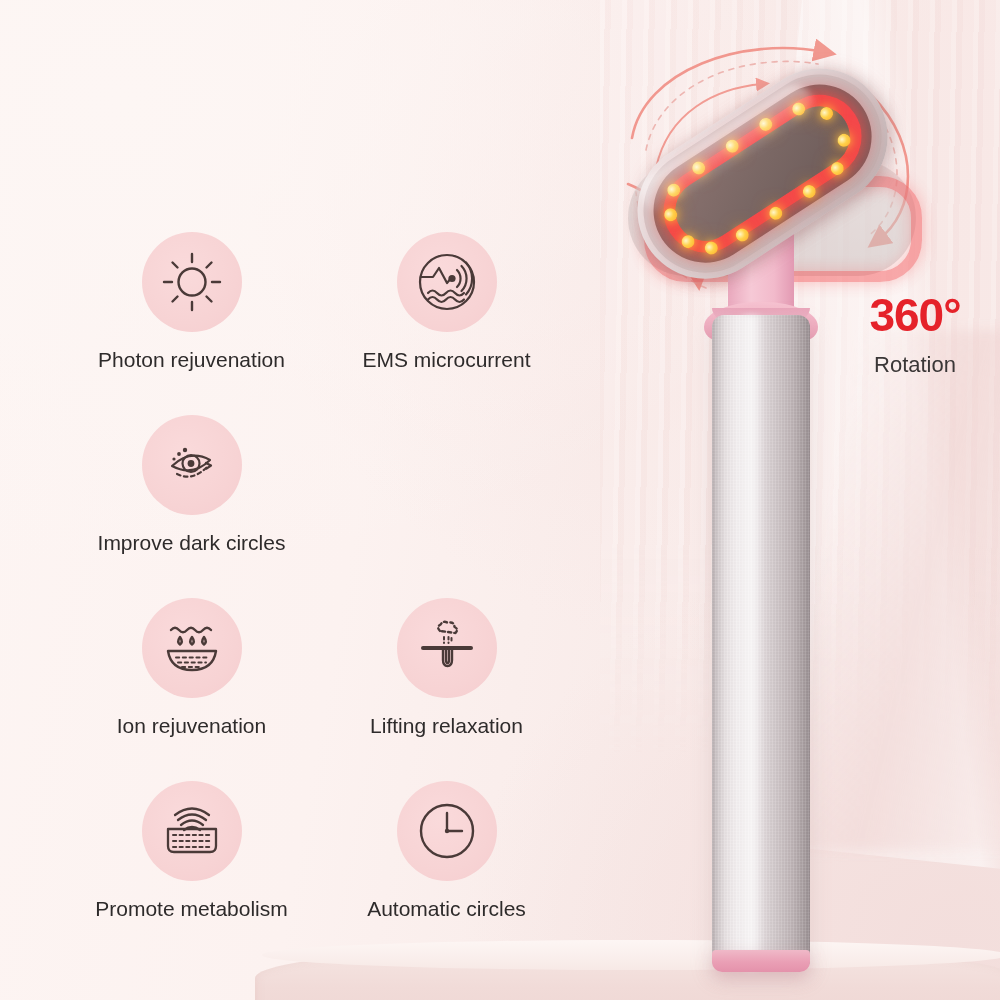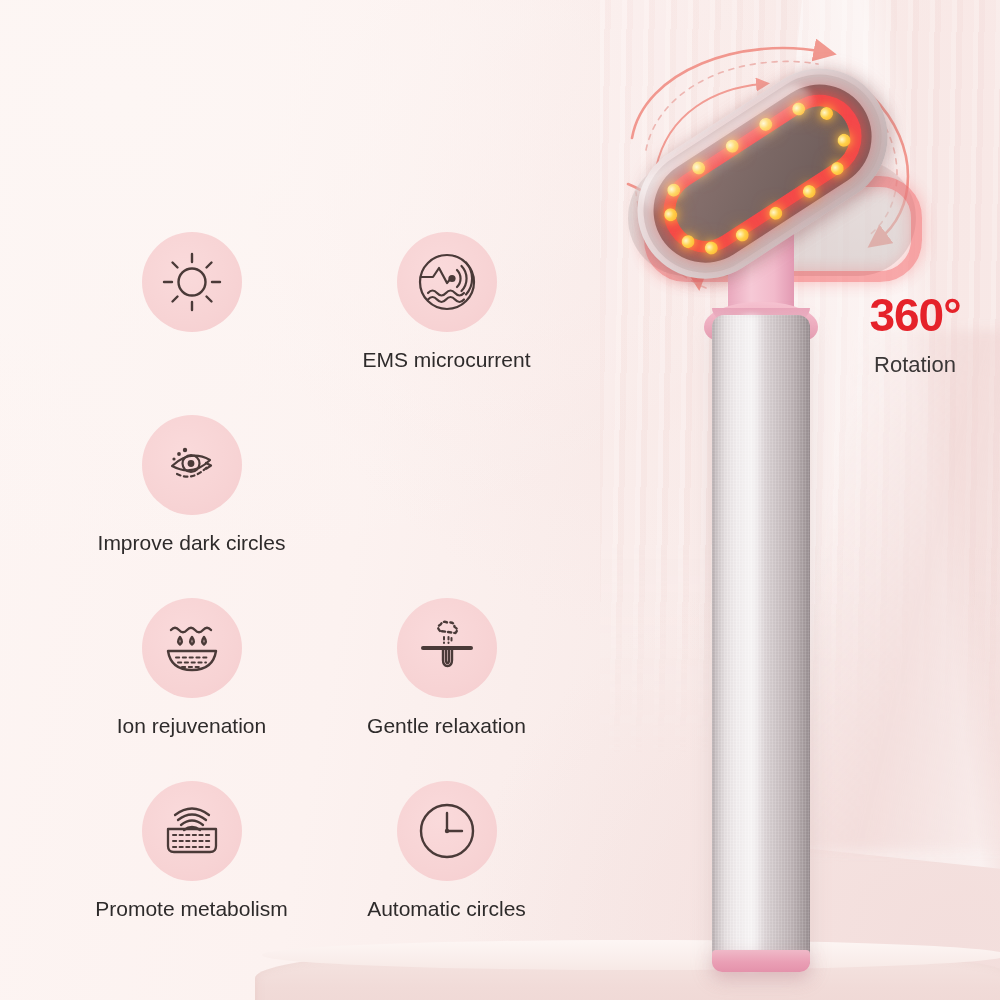--- a/index.html
+++ b/index.html
@@ -238,20 +238,21 @@
             <line x1="33" y1="5" x2="33" y2="13"></line>
             <line x1="33" y1="53" x2="33" y2="61"></line>
             <line x1="5" y1="33" x2="13" y2="33"></line>
             <line x1="53" y1="33" x2="61" y2="33"></line>
             <line x1="13.5" y1="13.5" x2="18.5" y2="18.5"></line>
             <line x1="47.5" y1="47.5" x2="52.5" y2="52.5"></line>
             <line x1="52.5" y1="13.5" x2="47.5" y2="18.5"></line>
             <line x1="18.5" y1="47.5" x2="13.5" y2="52.5"></line>
           </svg>
         </div>
+        <div class="f-label">Photon rejuvenation</div>
       </div>
 
       <div class="f-cell">
         <div class="f-disc">
           <svg width="66" height="66" viewBox="0 0 66 66" fill="none" stroke="#4a3a38" stroke-width="2.2" stroke-linecap="round" stroke-linejoin="round">
             <circle cx="33" cy="33" r="27"></circle>
             <polyline points="7,28 19,28 25,19 33,34 38,28"></polyline>
             <circle cx="38" cy="29.5" r="3.6" fill="#4a3a38" stroke="none"></circle>
             <path d="M43 21 a12 12 0 0 1 0 17"></path>
             <path d="M47.5 17 a18 18 0 0 1 0 25"></path>
@@ -305,21 +306,21 @@
       <div class="f-cell">
         <div class="f-disc">
           <svg width="66" height="66" viewBox="0 0 66 66" fill="none" stroke="#4a3a38" stroke-width="2.4" stroke-linecap="round" stroke-linejoin="round">
             <path d="M26 16 q-4 -4 0.5 -6.5 q3 -4.5 7.5 -1.5 q6 -2 6.5 4 q4.5 2 1 6 z" stroke-dasharray="3.2 3"></path>
             <path d="M30 22 v6 M34.5 22 v6 M37.5 23 v5" stroke-dasharray="2.6 2.8" stroke-width="2"></path>
             <line x1="9" y1="33" x2="57" y2="33" stroke-width="4"></line>
             <path d="M29 33 v12 q0 6 4.5 6 q4.5 0 4.5 -6 v-12"></path>
             <path d="M32 33 v12 q0 3 1.5 3 q1.5 0 1.5 -3 v-12"></path>
           </svg>
         </div>
-        <div class="f-label">Gentle relaxation</div>
+        <div class="f-label">Lifting relaxation</div>
       </div>
     </div>
 
     <div class="f-row">
       <div class="f-cell">
         <div class="f-disc">
           <svg width="66" height="66" viewBox="0 0 66 66" fill="none" stroke="#4a3a38" stroke-width="2.3" stroke-linecap="round" stroke-linejoin="round">
             <path d="M22 27 q11 -9 22 0"></path>
             <path d="M19 22 q14 -11 28 0"></path>
             <path d="M16 17 q17 -13 34 0"></path>

